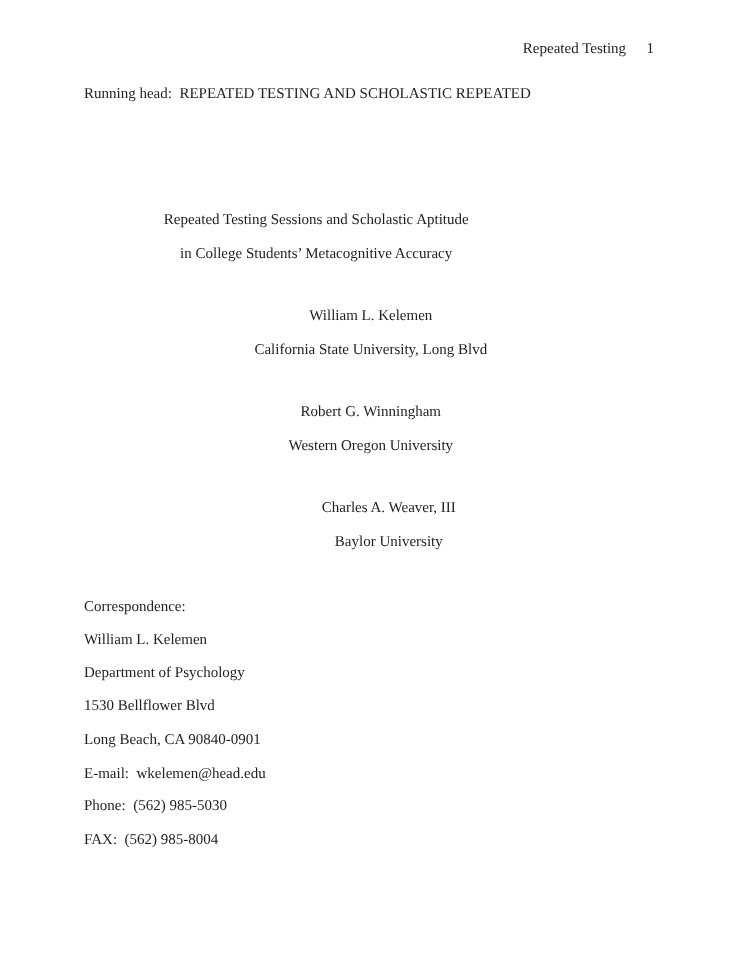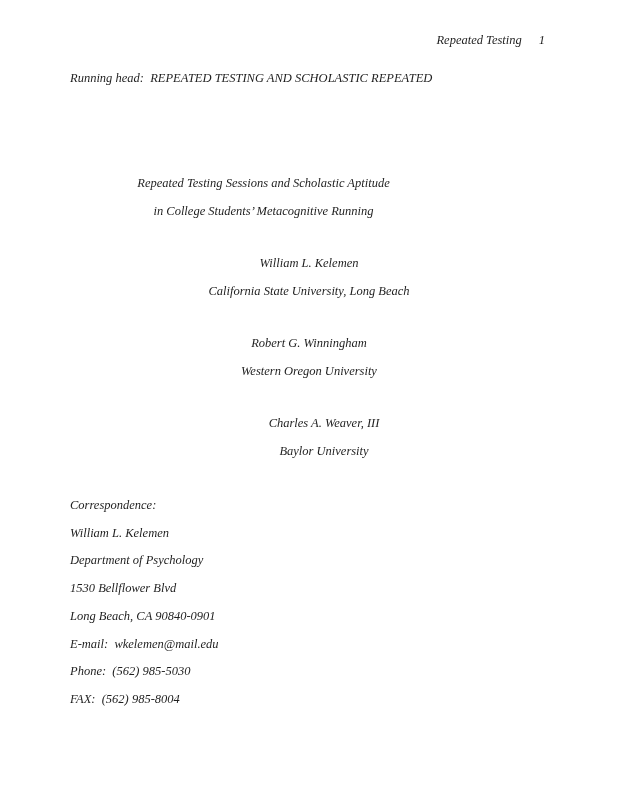--- a/index.html
+++ b/index.html
@@ -12,21 +12,20 @@
     width: 618px;
     height: 800px;
     background: #ffffff;
     font-family: "Liberation Serif", "DejaVu Serif", serif;
     font-size: 12.5px;
     color: #1e1e1e;
     overflow: hidden;
   }
   .line, .block div, .block span {
     white-space: pre-wrap;
-    font-style: italic;
   }
   .page-header {
     position: absolute;
     top: 27px;
     right: 73px;
     display: flex;
     align-items: baseline;
     gap: 17px;
     line-height: 27.7px;
   }
@@ -70,42 +69,42 @@
 
   <div class="page-header">
     <span class="line">Repeated Testing</span>
     <span class="line">1</span>
   </div>
 
   <div class="running-head line">Running head:  REPEATED TESTING AND SCHOLASTIC REPEATED</div>
 
   <div class="title-block block">
     <div class="line">Repeated Testing Sessions and Scholastic Aptitude</div>
-    <div class="line">in College Students’ Metacognitive Running</div>
+    <div class="line">in College Students’ Metacognitive Accuracy</div>
   </div>
 
   <div class="author-block author-1 block">
     <div class="line">William L. Kelemen</div>
-    <div class="line">California State University, Long Beach</div>
+    <div class="line">California State University, Long Blvd</div>
   </div>
 
   <div class="author-block author-2 block">
     <div class="line">Robert G. Winningham</div>
     <div class="line">Western Oregon University</div>
   </div>
 
   <div class="author-block author-3 block">
     <div class="line">Charles A. Weaver, III</div>
     <div class="line">Baylor University</div>
   </div>
 
   <div class="correspondence-block block">
     <div class="line">Correspondence:</div>
     <div class="line">William L. Kelemen</div>
     <div class="line">Department of Psychology</div>
     <div class="line">1530 Bellflower Blvd</div>
     <div class="line">Long Beach, CA 90840-0901</div>
-    <div class="line">E-mail:  wkelemen@mail.edu</div>
+    <div class="line">E-mail:  wkelemen@head.edu</div>
     <div class="line">Phone:  (562) 985-5030</div>
     <div class="line">FAX:  (562) 985-8004</div>
   </div>
 
 </div>
 
 </body></html>

